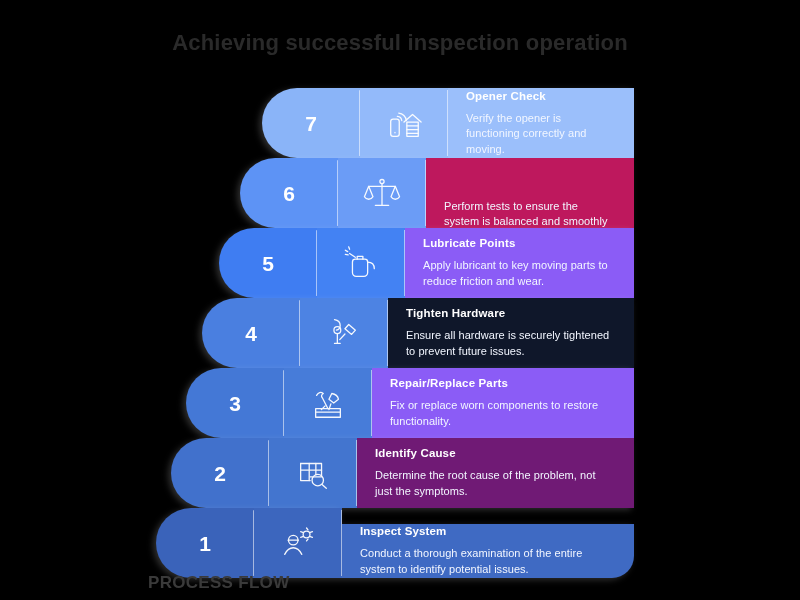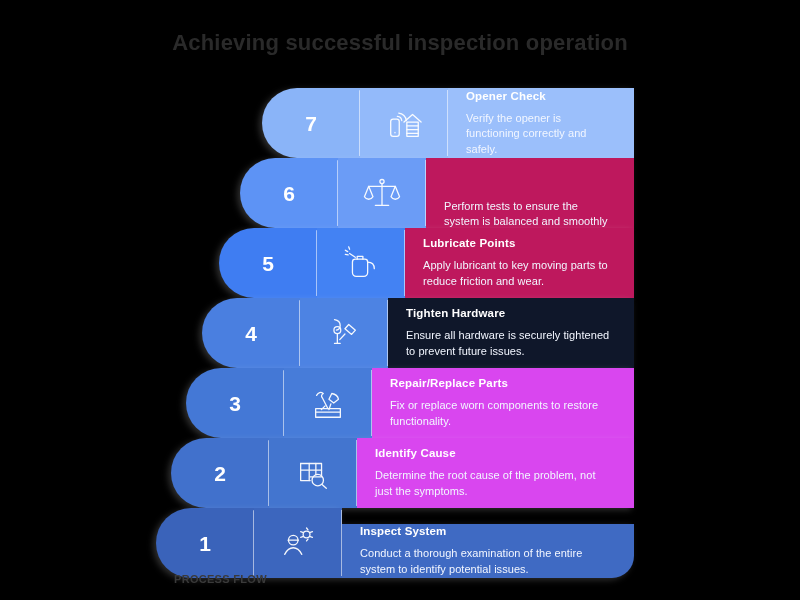--- a/index.html
+++ b/index.html
@@ -30,23 +30,23 @@
     font-size: 22px;
     font-weight: 700;
     letter-spacing: .2px;
     color: #2a2a2a;           
     white-space: nowrap;
   }
 
   
   #footer-label {
     position: absolute;
-    left: 174px;
+    left: 148px;
     top: 573px;
-    font-size: 11px;
+    font-size: 17px;
     font-weight: 700;
     color: #3a3a3a;
     letter-spacing: .3px;
   }
 
   
   #steps {
     position: absolute;
     left: 0;
     top: 88px;
@@ -167,21 +167,21 @@
       <path d="M14.5 9.5 a9 9 0 0 1 8 8"></path>
       <path d="M20 19 L29 11 L38 19"></path>
       <rect x="23" y="19" width="12" height="15"></rect>
       <line x1="23" y1="23" x2="35" y2="23"></line>
       <line x1="23" y1="27" x2="35" y2="27"></line>
       <line x1="23" y1="31" x2="35" y2="31"></line>
     </svg>
         </div>
         <div class="text-cell" style="background: rgb(155, 191, 251);">
           <div class="step-title">Opener Check</div>
-          <div class="step-desc">Verify the opener is functioning correctly and safely.</div>
+          <div class="step-desc">Verify the opener is functioning correctly and moving.</div>
         </div>
       </div>
       <div class="step-row" style="left: 240px; top: 70px; width: 394px;">
         <div class="num-cap" style="background: rgb(93, 147, 245);">
           <span class="num-text">6</span>
         </div>
         <div class="icon-cell" style="background: rgb(107, 156, 246);">
     <svg viewBox="0 0 40 40">
       <circle cx="20" cy="8" r="2.2"></circle>
       <line x1="20" y1="10.5" x2="20" y2="33"></line>
@@ -204,21 +204,21 @@
     <svg viewBox="0 0 40 40">
       <path d="M14 16 h10 a3 3 0 0 1 3 3 v11 a4 4 0 0 1 -4 4 h-8 a4 4 0 0 1 -4 -4 v-11 a3 3 0 0 1 3 -3 Z"></path>
       <path d="M16 16 v-3 h6 v3"></path>
       <path d="M27 19 q7 0 7 7"></path>
       <path d="M14 14 L8 10"></path>
       <line x1="6" y1="8" x2="3.5" y2="6.5"></line>
       <line x1="6.5" y1="11.5" x2="3.5" y2="11"></line>
       <line x1="8" y1="5.5" x2="7" y2="3"></line>
     </svg>
         </div>
-        <div class="text-cell" style="background: #be185d;">
+        <div class="text-cell" style="background: #8b5cf6;">
           <div class="step-title">Lubricate Points</div>
           <div class="step-desc">Apply lubricant to key moving parts to reduce friction and wear.</div>
         </div>
       </div>
       <div class="step-row" style="left: 202px; top: 210px; width: 432px;">
         <div class="num-cap" style="background: rgb(74, 127, 224);">
           <span class="num-text">4</span>
         </div>
         <div class="icon-cell" style="background: rgb(77, 131, 227);">
     <svg viewBox="0 0 40 40">
@@ -242,41 +242,41 @@
         <div class="icon-cell" style="background: rgb(71, 124, 217);">
     <svg viewBox="0 0 40 40">
       <path d="M8 12 q3 -5 7 -2 q-3 2 -1 4.5 L20 26"></path>
       <path d="M17 23 l-4 4"></path>
       <path d="M24 10 q6 1 7 6 l-5 4 l-5 -4 Z"></path>
       <line x1="23" y1="21" x2="21" y2="27"></line>
       <rect x="7" y="26" width="26" height="9"></rect>
       <line x1="7" y1="29.5" x2="33" y2="29.5"></line>
     </svg>
         </div>
-        <div class="text-cell" style="background: #d946ef;">
+        <div class="text-cell" style="background: #8b5cf6;">
           <div class="step-title">Repair/Replace Parts</div>
           <div class="step-desc">Fix or replace worn components to restore functionality.</div>
         </div>
       </div>
       <div class="step-row" style="left: 171px; top: 350px; width: 463px;">
         <div class="num-cap" style="background: rgb(65, 113, 204);">
           <span class="num-text">2</span>
         </div>
         <div class="icon-cell" style="background: rgb(67, 117, 207);">
     <svg viewBox="0 0 40 40">
       <path d="M7 10 h22 v14 h-12"></path>
       <path d="M7 10 v18 h10"></path>
       <line x1="7" y1="17" x2="29" y2="17"></line>
       <line x1="16" y1="10" x2="16" y2="28"></line>
       <line x1="23" y1="10" x2="23" y2="22"></line>
       <circle cx="25" cy="27.5" r="6"></circle>
       <line x1="29.5" y1="32" x2="34" y2="36"></line>
     </svg>
         </div>
-        <div class="text-cell" style="background: #d946ef;">
+        <div class="text-cell" style="background: #701a75;">
           <div class="step-title">Identify Cause</div>
           <div class="step-desc">Determine the root cause of the problem, not just the symptoms.</div>
         </div>
       </div>
       <div class="step-row last" style="left: 156px; top: 420px; width: 478px;">
         <div class="num-cap" style="background: rgb(58, 99, 186);">
           <span class="num-text">1</span>
         </div>
         <div class="icon-cell" style="background: rgb(60, 102, 190);">
     <svg viewBox="0 0 40 40">

